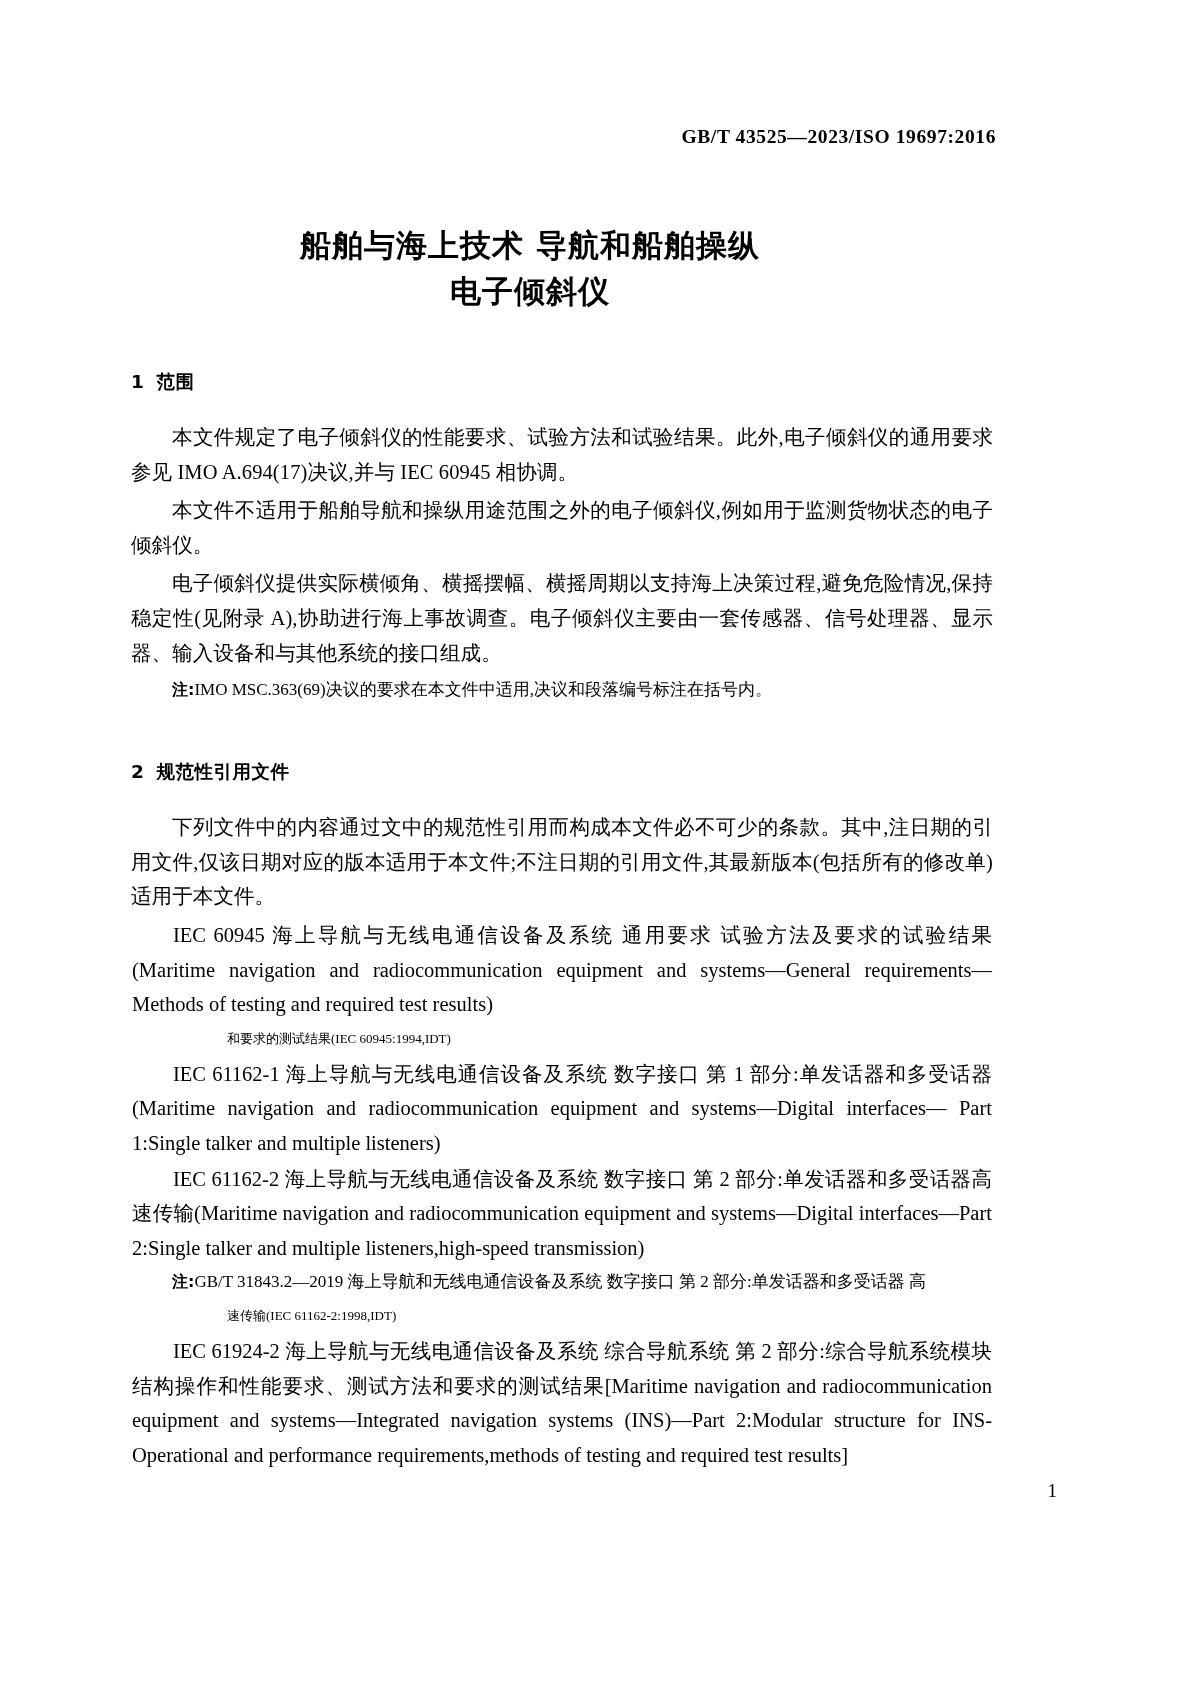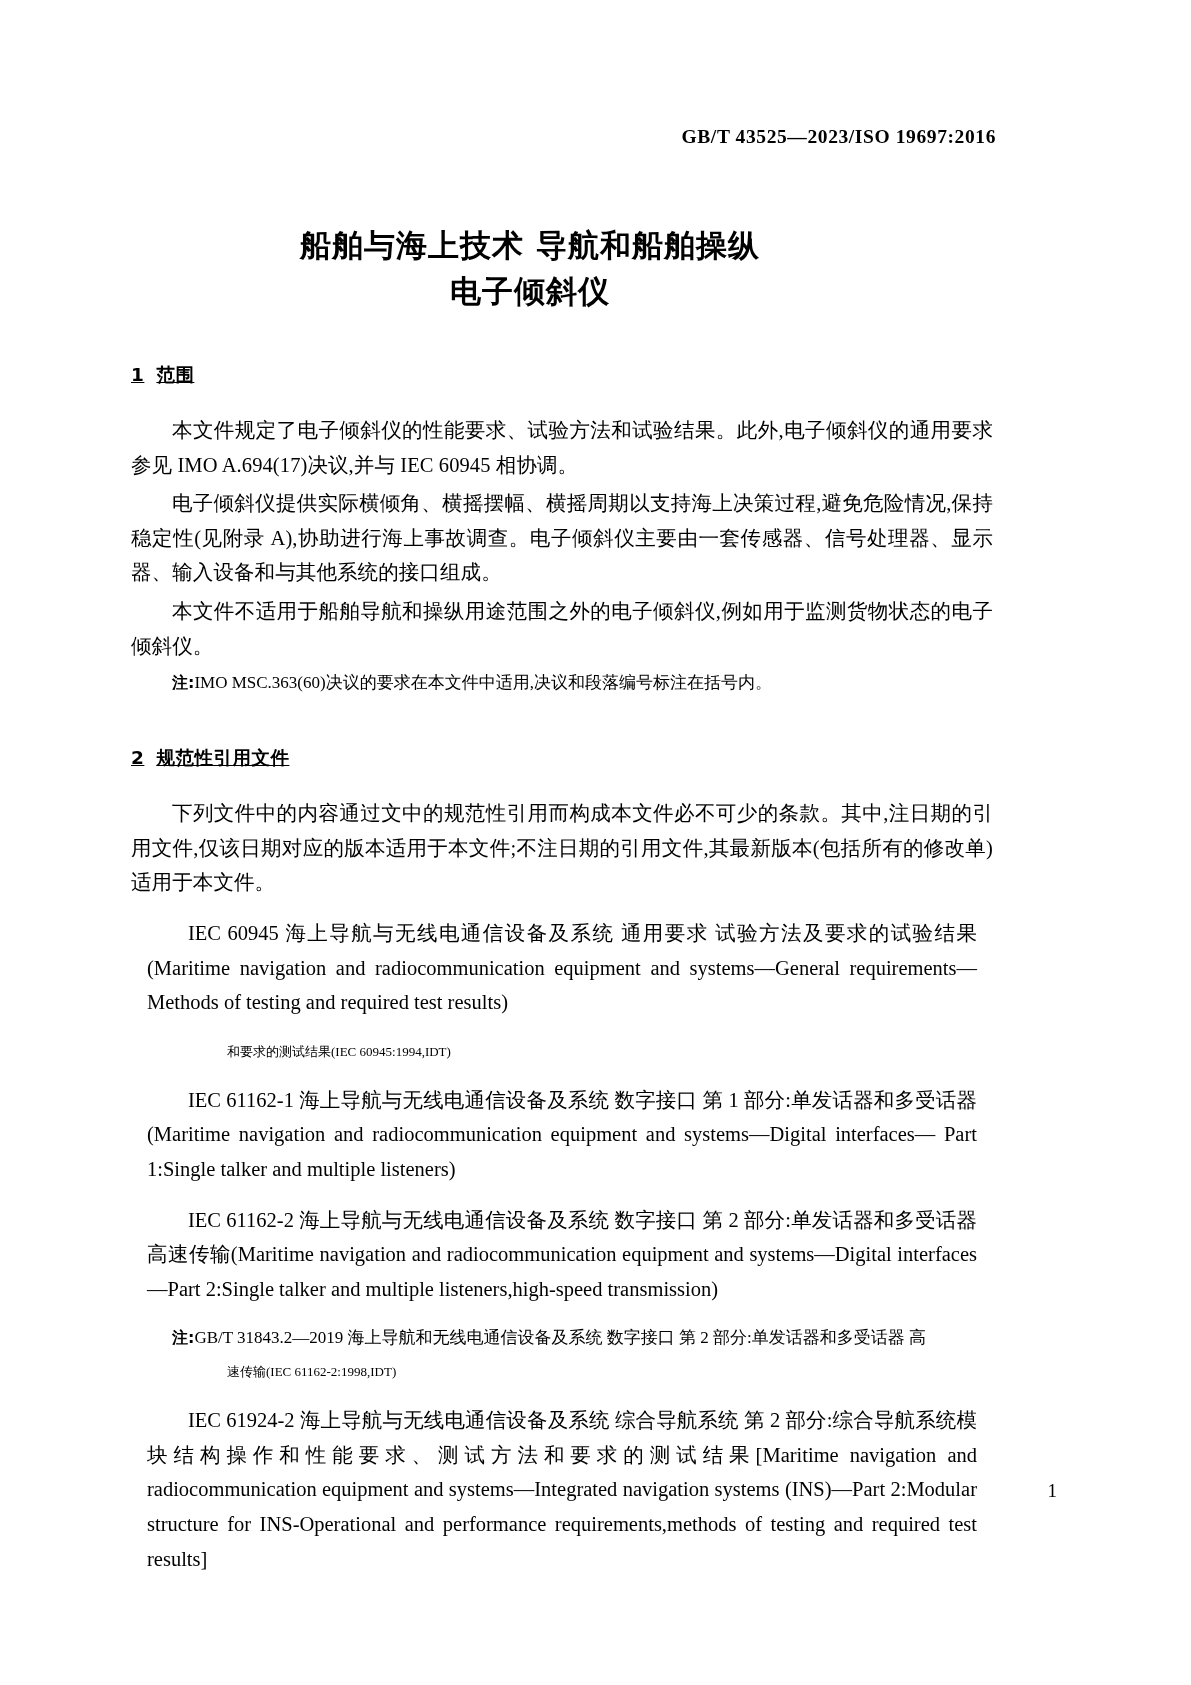--- a/index.html
+++ b/index.html
@@ -56,23 +56,22 @@
     position: absolute;
     top: 358px;
     left: 131px;
     width: 862px;
   }
 
   h2.section {
     font-family: "DejaVu Sans", "Liberation Sans", sans-serif;
     font-size: 18.5px;
     font-weight: 600;
-    margin: 4px 0 26px 0;
+    margin: 11px 0 26px 0;
     letter-spacing: 0.5px;
-    text-decoration: underline;
   }
   h2.section .num { margin-right: 12px; }
 
   .section-gap { height: 40px; }
 
   p.body {
     margin: 0 0 4px 0;
     font-size: 20.5px;
     line-height: 34.6px;
     text-align: justify;
@@ -96,21 +95,21 @@
   }
   p.note-cont {
     margin: 0 0 3px 0;
     font-size: 13px;
     line-height: 31px;
     padding-left: 96px;
     text-align: justify;
   }
 
   p.ref {
-    margin: 16px;
+    margin: 1px;
     font-size: 20.5px;
     line-height: 34.6px;
     text-align: justify;
     text-justify: inter-ideograph;
   }
   p.ref.first { text-indent: 41px; }
 
   
   .folio {
     position: absolute;
@@ -136,25 +135,25 @@
     <span class="line2">电子倾斜仪</span>
   </div>
 
   <div class="content">
 
     <h2 class="section">
       <span class="num">1</span><span>范围</span>
     </h2>
 
     <p class="body indent">本文件规定了电子倾斜仪的性能要求、试验方法和试验结果。此外,电子倾斜仪的通用要求参见 IMO A.694(17)决议,并与 IEC 60945 相协调。</p>
+    <p class="body indent">本文件不适用于船舶导航和操纵用途范围之外的电子倾斜仪,例如用于监测货物状态的电子倾斜仪。</p>
     <p class="body indent">电子倾斜仪提供实际横倾角、横摇摆幅、横摇周期以支持海上决策过程,避免危险情况,保持稳定性(见附录 A),协助进行海上事故调查。电子倾斜仪主要由一套传感器、信号处理器、显示器、输入设备和与其他系统的接口组成。</p>
-    <p class="body indent">本文件不适用于船舶导航和操纵用途范围之外的电子倾斜仪,例如用于监测货物状态的电子倾斜仪。</p>
 
     <p class="note">
-      <span class="note-label">注:</span><span>IMO MSC.363(60)决议的要求在本文件中适用,决议和段落编号标注在括号内。</span>
+      <span class="note-label">注:</span><span>IMO MSC.363(69)决议的要求在本文件中适用,决议和段落编号标注在括号内。</span>
     </p>
 
     <div class="section-gap"></div>
 
     <h2 class="section">
       <span class="num">2</span><span>规范性引用文件</span>
     </h2>
 
     <p class="body indent">下列文件中的内容通过文中的规范性引用而构成本文件必不可少的条款。其中,注日期的引用文件,仅该日期对应的版本适用于本文件;不注日期的引用文件,其最新版本(包括所有的修改单)适用于本文件。</p>
 

